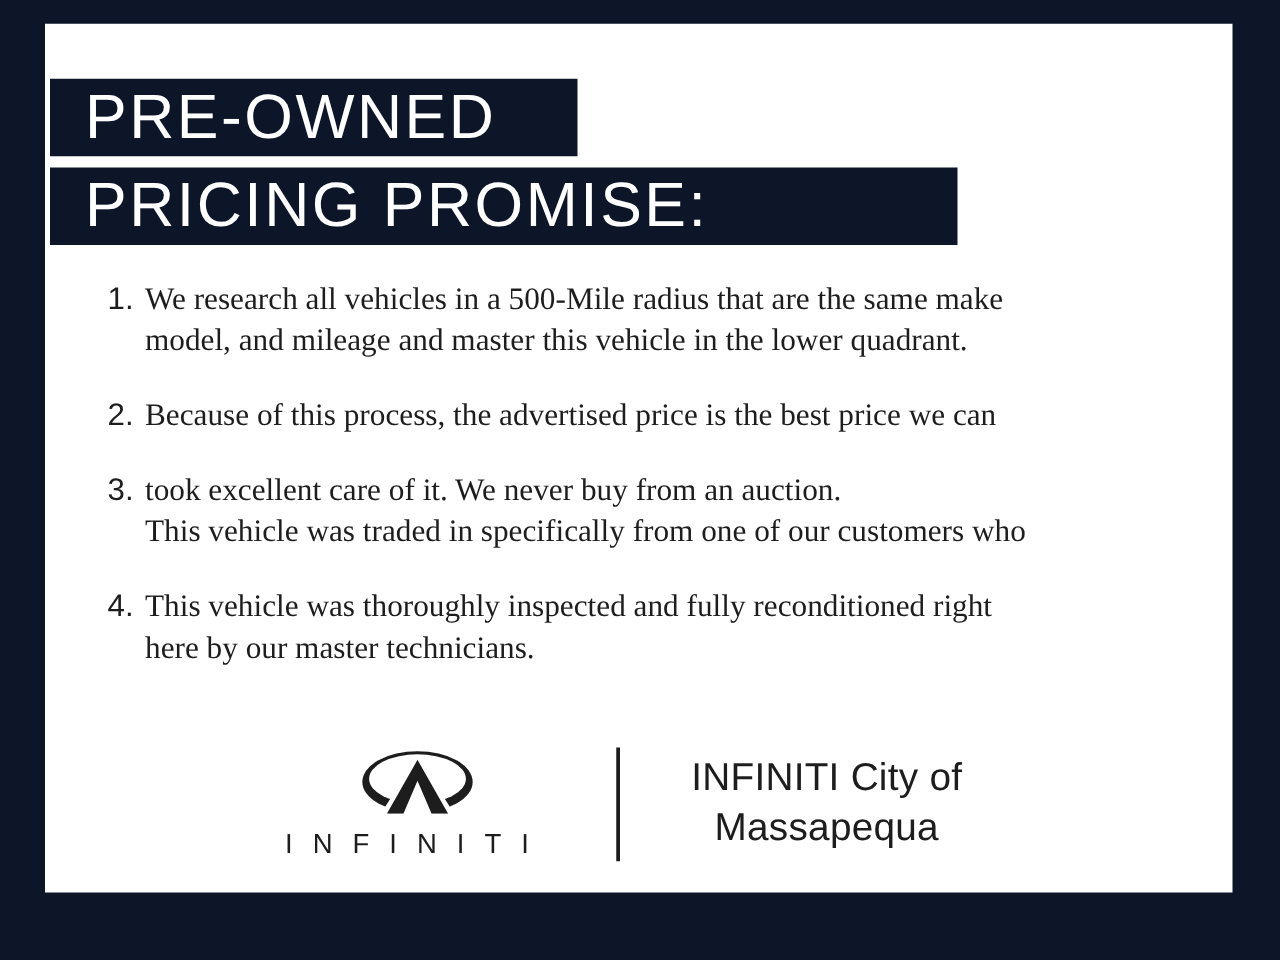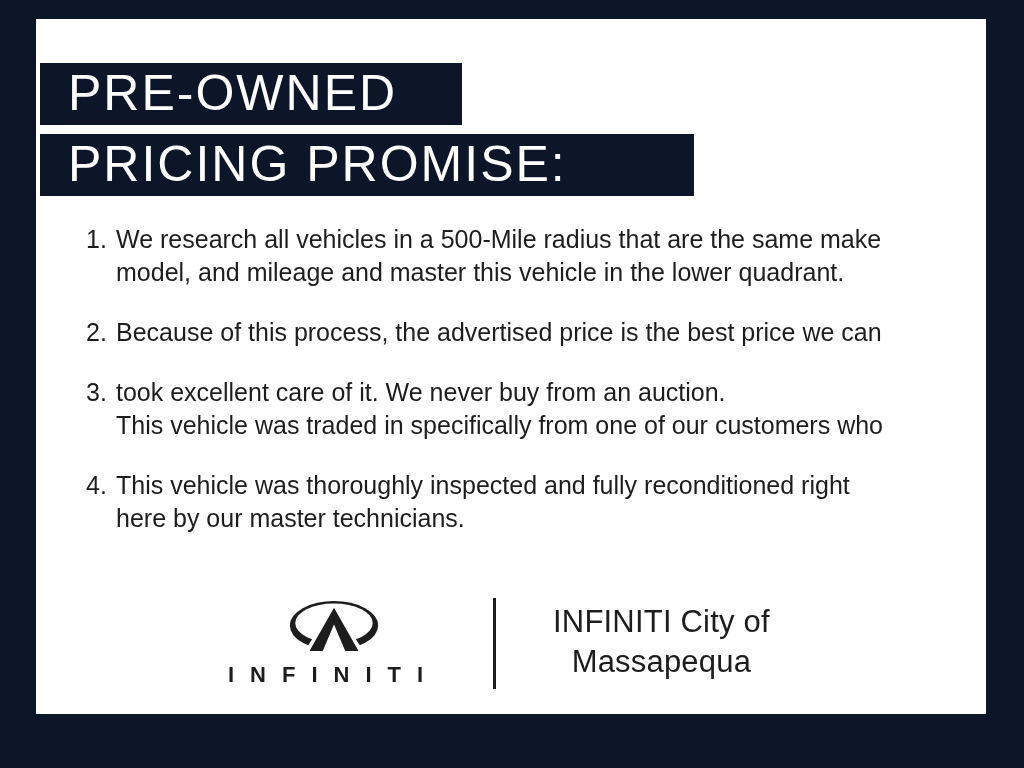--- a/index.html
+++ b/index.html
@@ -32,53 +32,53 @@
     background: var(--navy);
     color: var(--heading);
     font-size: 50px;
     line-height: 60px;
     letter-spacing: 2px;
     padding-left: 28px;
     white-space: nowrap;
     font-weight: 400;
   }
   .banner-1 { top: 44px; width: 422px; }
-  .banner-2 { top: 115px; width: 654px; }
+  .banner-2 { top: 115px; width: 726px; }
   .promise-list {
     position: absolute;
     left: 50px; top: 204px;
     width: 880px;
     list-style: none;
     color: var(--ink);
     font-size: 25px;
     line-height: 33px;
   }
   .promise-item {
     display: flex;
     margin-bottom: 27px;
   }
   .promise-number {
     flex: 0 0 30px;
     width: 30px;
   }
-  .promise-text { flex: 1; }
+  .promise-text { flex: 1; font-family: Liberation Serif, serif; }
   .promise-line { display: block; }
   .emblem {
     position: absolute;
     left: 252px; top: 581px;
     width: 92px; height: 51px;
   }
   .wordmark {
     position: absolute;
     left: 192px; top: 643px;
     font-size: 22px;
     letter-spacing: 16px;
     color: var(--ink);
     white-space: nowrap;
-    font-weight: 700;
+    font-weight: 400;
   }
   .divider {
     position: absolute;
     left: 457px; top: 579px;
     width: 3px; height: 91px;
     background: var(--ink);
   }
   .dealer {
     position: absolute;
     left: 517px; top: 583px;

